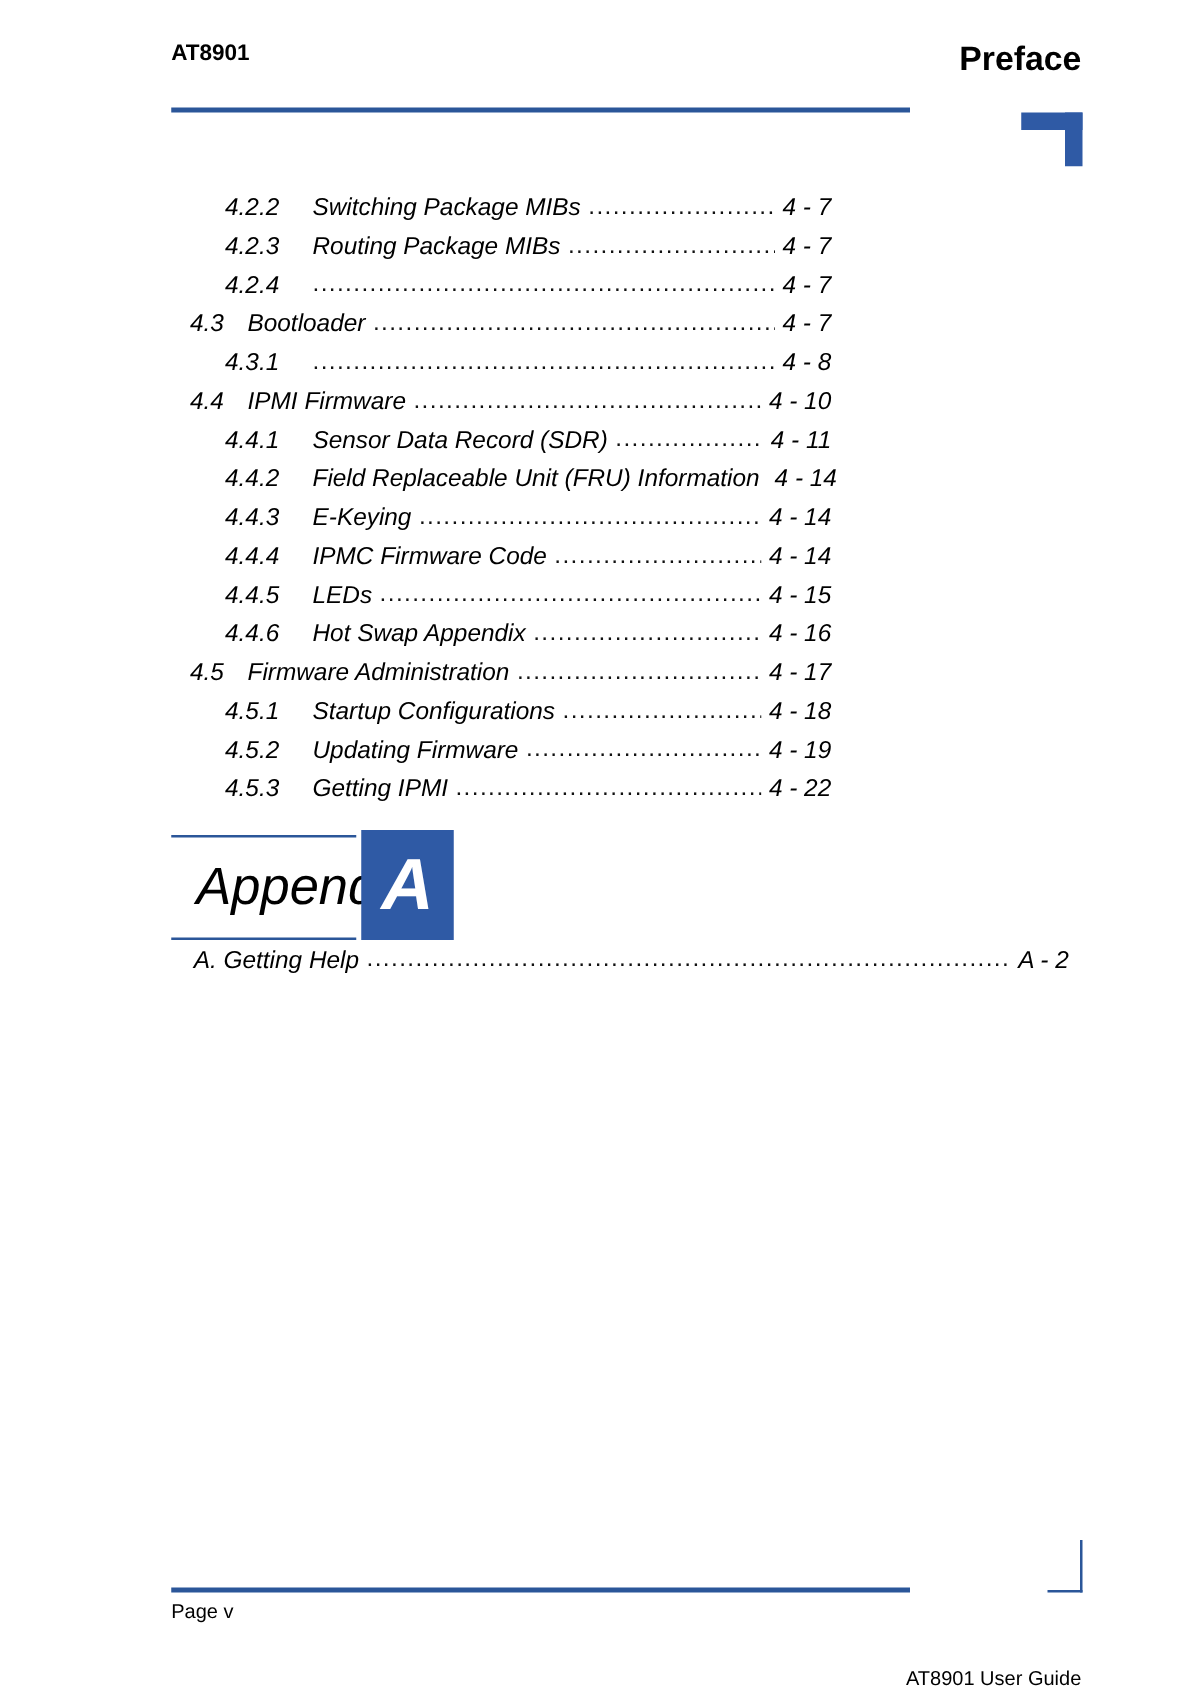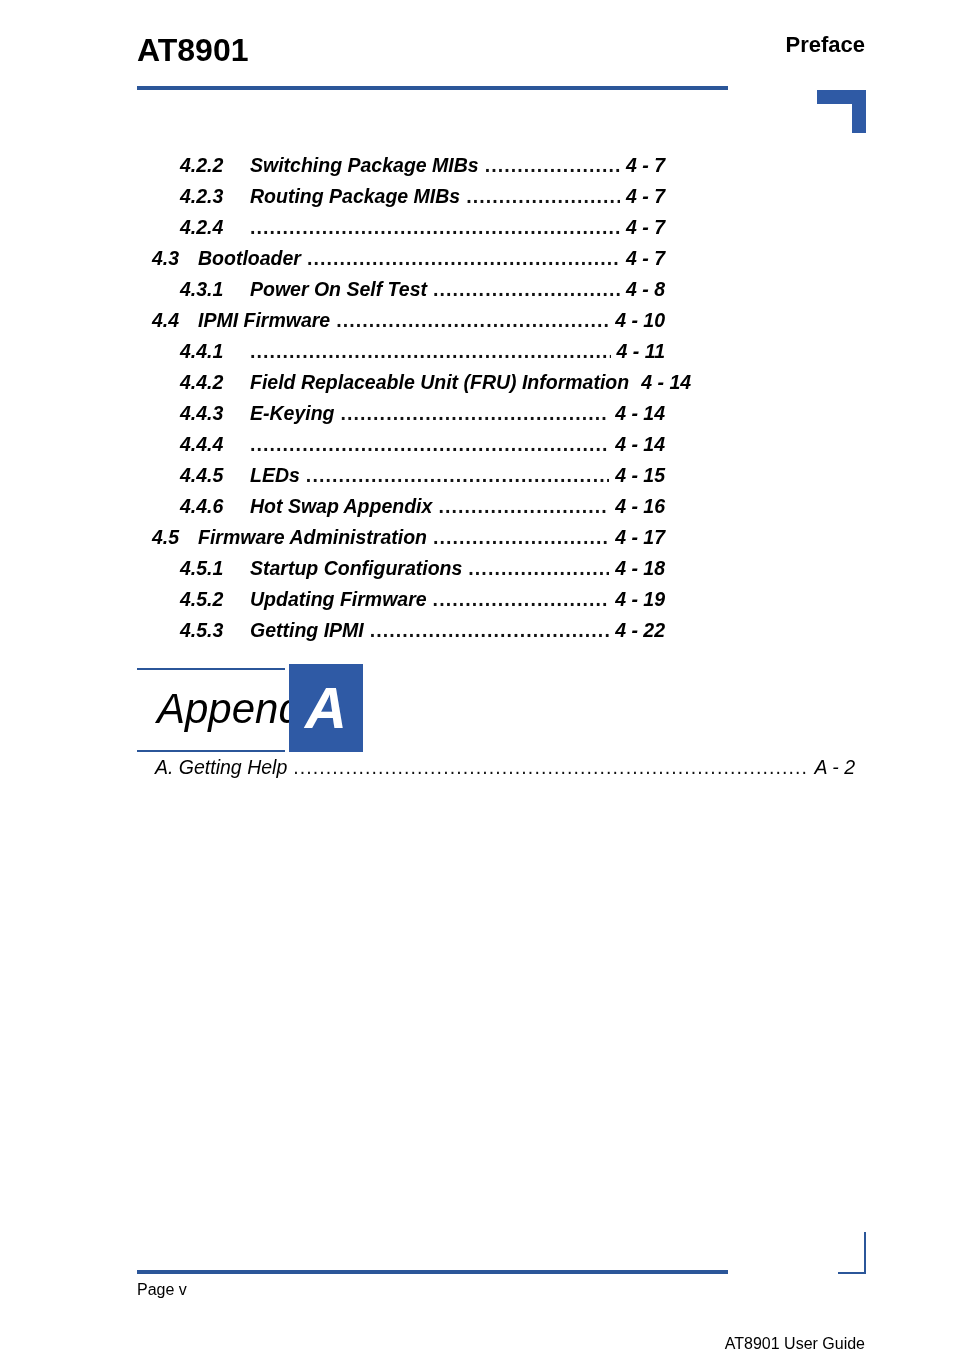--- a/index.html
+++ b/index.html
@@ -21,29 +21,29 @@
     position: absolute;
     left: 137px;
     top: 32px;
     width: 728px;
     height: 60px;
   }
   #header .hdr-left {
     position: absolute;
     left: 0;
     top: 0;
-    font-size: 32px;
+    font-size: 18px;
     font-weight: bold;
     letter-spacing: 0px;
   }
   #header .hdr-right {
     position: absolute;
     right: 0;
     top: 0;
-    font-size: 22px;
+    font-size: 27px;
     font-weight: bold;
   }
   #header-rule {
     position: absolute;
     left: 137px;
     top: 86px;
     width: 591px;
     height: 4px;
     background: #2b5699;
   }
@@ -70,21 +70,20 @@
     height: 43px;
     background: #2f5aa5;
   }
 
   
   #toc {
     position: absolute;
     left: 0;
     top: 150px;
     width: 764px;
-    font-weight: bold;
   }
   .toc-row {
     position: relative;
     height: 31px;
     margin: 0;
   }
   .toc-inner {
     position: absolute;
     top: 0;
     right: 99px;
@@ -292,36 +291,36 @@
       <div class="toc-inner">
         <span class="toc-num">4.3</span>
         <span class="toc-title">Bootloader</span>
         <span class="toc-leader"></span>
         <span class="toc-page">4 - 7</span>
       </div>
     </div>
     <div class="toc-row lvl3">
       <div class="toc-inner">
         <span class="toc-num">4.3.1</span>
-        <span class="toc-title">Power On Self Test</span>
         <span class="toc-leader"></span>
         <span class="toc-page">4 - 8</span>
       </div>
     </div>
     <div class="toc-row lvl2">
       <div class="toc-inner">
         <span class="toc-num">4.4</span>
         <span class="toc-title">IPMI Firmware</span>
         <span class="toc-leader"></span>
         <span class="toc-page">4 - 10</span>
       </div>
     </div>
     <div class="toc-row lvl3">
       <div class="toc-inner">
         <span class="toc-num">4.4.1</span>
+        <span class="toc-title">Sensor Data Record (SDR)</span>
         <span class="toc-leader"></span>
         <span class="toc-page">4 - 11</span>
       </div>
     </div>
     <div class="toc-row lvl3">
       <div class="toc-inner">
         <span class="toc-num">4.4.2</span>
         <span class="toc-title">Field Replaceable Unit (FRU) Information</span>
         <span class="toc-leader"></span>
         <span class="toc-page">4 - 14</span>
@@ -331,20 +330,21 @@
       <div class="toc-inner">
         <span class="toc-num">4.4.3</span>
         <span class="toc-title">E-Keying</span>
         <span class="toc-leader"></span>
         <span class="toc-page">4 - 14</span>
       </div>
     </div>
     <div class="toc-row lvl3">
       <div class="toc-inner">
         <span class="toc-num">4.4.4</span>
+        <span class="toc-title">IPMC Firmware Code</span>
         <span class="toc-leader"></span>
         <span class="toc-page">4 - 14</span>
       </div>
     </div>
     <div class="toc-row lvl3">
       <div class="toc-inner">
         <span class="toc-num">4.4.5</span>
         <span class="toc-title">LEDs</span>
         <span class="toc-leader"></span>
         <span class="toc-page">4 - 15</span>

